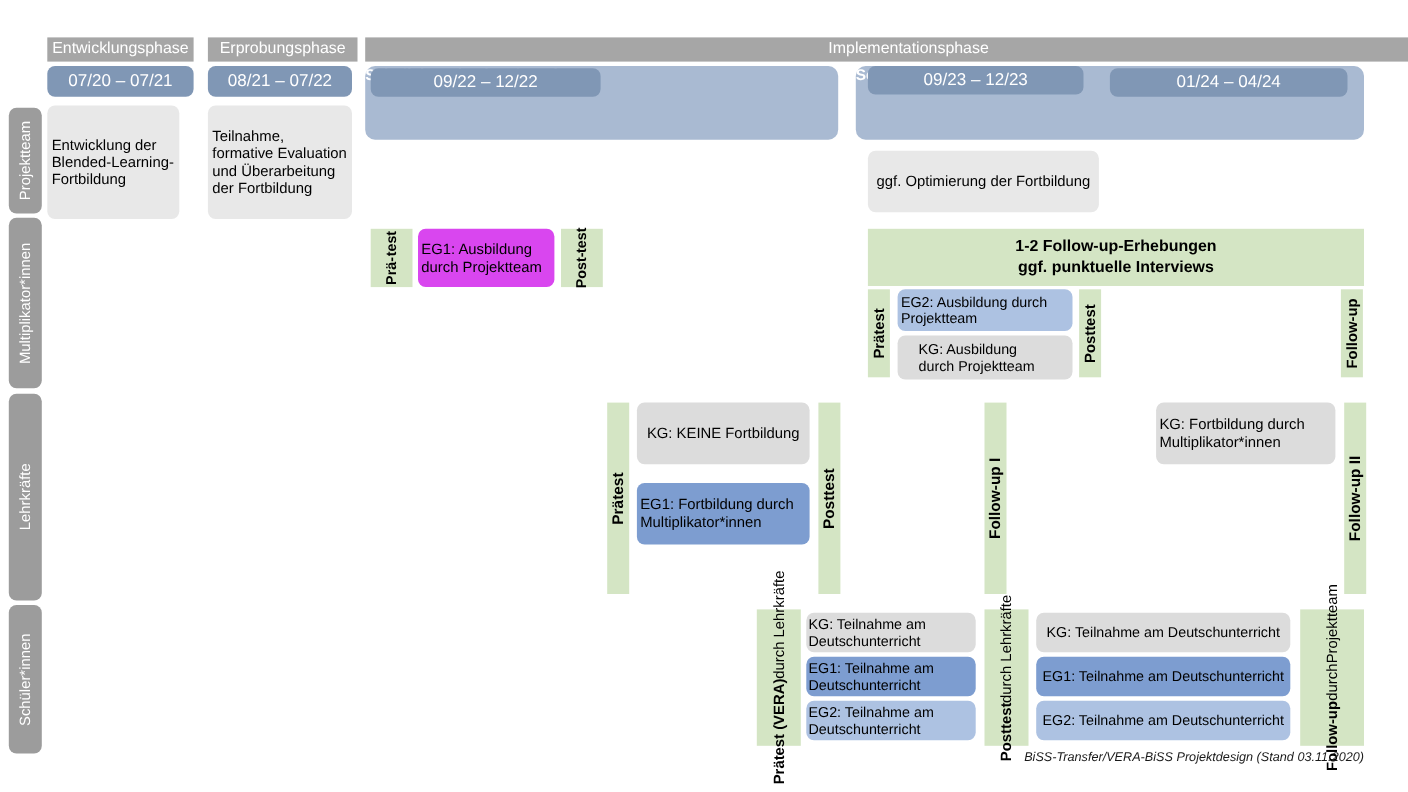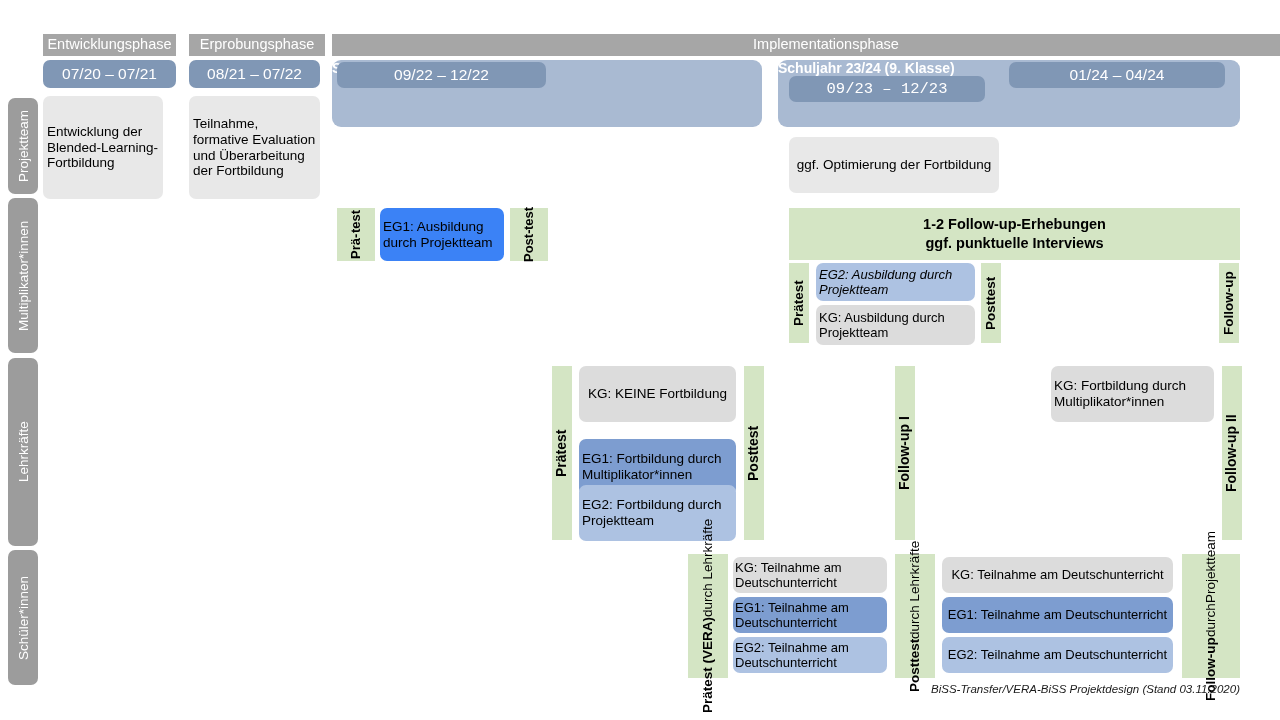--- a/index.html
+++ b/index.html
@@ -71,21 +71,21 @@
     align-items: center;
     justify-content: center;
     white-space: nowrap;
   }
 
   
   .c-gray  { background: #e8e8e8; color: #000; }
   .c-kg    { background: #dcdcdc; color: #000; }
   .c-eg1   { background: #7d9dd0; color: #000; }
   .c-eg2   { background: #adc2e2; color: #000; }
-  .c-mid   { background: #3b82f6; color: #000; }
+  .c-mid   { background: #d946ef; color: #000; }
 
   
   .green {
     background: #d4e5c4;
     color: #000;
     border-radius: 0;
   }
   .vlabel {
     writing-mode: vertical-rl;
     transform: rotate(180deg);
@@ -128,21 +128,21 @@
   <div class="abs box phase-head" style="left:189px; top:34px; width:136px; height:22px;">Erprobungsphase</div>
   <div class="abs box phase-head" style="left:332px; top:34px; width:988px; height:22px;">Implementationsphase</div>
 
   <div class="abs box date-chip" style="left:43px; top:60px; width:133px; height:28px;">07/20 – 07/21</div>
   <div class="abs box date-chip" style="left:189px; top:60px; width:131px; height:28px;">08/21 – 07/22</div>
 
   <div class="abs year-band" style="left:332px; top:60px; width:430px; height:67px;">Schuljahr 22/23 (8. Klasse)</div>
   <div class="abs box date-chip" style="left:337px; top:62px; width:209px; height:26px;">09/22 – 12/22</div>
 
   <div class="abs year-band" style="left:778px; top:60px; width:462px; height:67px;">Schuljahr 23/24 (9. Klasse)</div>
-  <div class="abs box date-chip" style="left:789px; top:76px; width:196px; height:26px;font-family:Liberation Mono, monospace;">09/23 – 12/23</div>
+  <div class="abs box date-chip" style="left:789px; top:60px; width:196px; height:26px;">09/23 – 12/23</div>
   <div class="abs box date-chip" style="left:1009px; top:62px; width:216px; height:26px;">01/24 – 04/24</div>
 
   <div class="abs rowlabel" style="left:8px; top:98px; width:30px; height:96px;">Projektteam</div>
   <div class="abs rowlabel" style="left:8px; top:198px; width:30px; height:155px;">Multiplikator*innen</div>
   <div class="abs rowlabel" style="left:8px; top:358px; width:30px; height:188px;">Lehrkräfte</div>
   <div class="abs rowlabel" style="left:8px; top:550px; width:30px; height:135px;">Schüler*innen</div>
 
   <div class="abs box c-gray" style="left:43px; top:96px; width:120px; height:103px; font-size:13.5px; padding:4px;">Entwicklung der Blended-Learning-Fortbildung</div>
 
   <div class="abs box c-gray" style="left:189px; top:96px; width:131px; height:103px; font-size:13.5px; padding:4px;">Teilnahme, formative Evaluation und Überarbeitung der Fortbildung</div>
@@ -163,33 +163,32 @@
 
   <div class="abs green-band" style="left:789px; top:208px; width:451px; height:52px;">
     <div>
       <div>1-2 Follow-up-Erhebungen</div>
       <div>ggf. punktuelle Interviews</div>
     </div>
   </div>
 
   <div class="abs green vlabel" style="left:789px; top:263px; width:20px; height:80px; font-size:13.5px;">Prätest</div>
 
-  <div class="abs box c-eg2" style="left:816px; top:263px; width:159px; height:38px; font-size:13px; padding:3px;font-style:italic;">EG2: Ausbildung durch Projektteam</div>
-
-  <div class="abs box c-kg" style="left:816px; top:305px; width:159px; height:40px; font-size:13px; padding:3px;">KG: Ausbildung durch Projektteam</div>
+  <div class="abs box c-eg2" style="left:816px; top:263px; width:159px; height:38px; font-size:13px; padding:3px;">EG2: Ausbildung durch Projektteam</div>
+
+  <div class="abs box c-kg" style="left:816px; top:305px; width:159px; height:40px; font-size:13px; padding:19px;">KG: Ausbildung durch Projektteam</div>
 
   <div class="abs green vlabel" style="left:981px; top:263px; width:20px; height:80px; font-size:13.5px;">Posttest</div>
 
   <div class="abs green vlabel" style="left:1219px; top:263px; width:20px; height:80px; font-size:13.5px;">Follow-up</div>
 
   <div class="abs green vlabel" style="left:552px; top:366px; width:20px; height:174px; font-size:14px;">Prätest</div>
 
   <div class="abs box c-kg" style="left:579px; top:366px; width:157px; height:56px; font-size:13.5px; padding:3px;">KG:  KEINE Fortbildung</div>
   <div class="abs box c-eg1" style="left:579px; top:439px; width:157px; height:56px; font-size:13.5px; padding:3px;">EG1: Fortbildung durch Multiplikator*innen</div>
-  <div class="abs box c-eg2" style="left:579px; top:485px; width:157px; height:56px; font-size:13.5px; padding:3px;">EG2: Fortbildung durch Projektteam</div>
 
   <div class="abs green vlabel" style="left:744px; top:366px; width:20px; height:174px; font-size:14px;">Posttest</div>
 
   <div class="abs green vlabel" style="left:895px; top:366px; width:20px; height:174px; font-size:14px;">Follow-up I</div>
 
   <div class="abs box c-kg" style="left:1051px; top:366px; width:163px; height:56px; font-size:13.5px; padding:3px;">KG: Fortbildung durch Multiplikator*innen</div>
 
   <div class="abs green vlabel" style="left:1222px; top:366px; width:20px; height:174px; font-size:14px;">Follow-up II</div>
 
   <div class="abs green vlabel" style="left:688px; top:554px; width:40px; height:124px; font-size:13.5px;">

